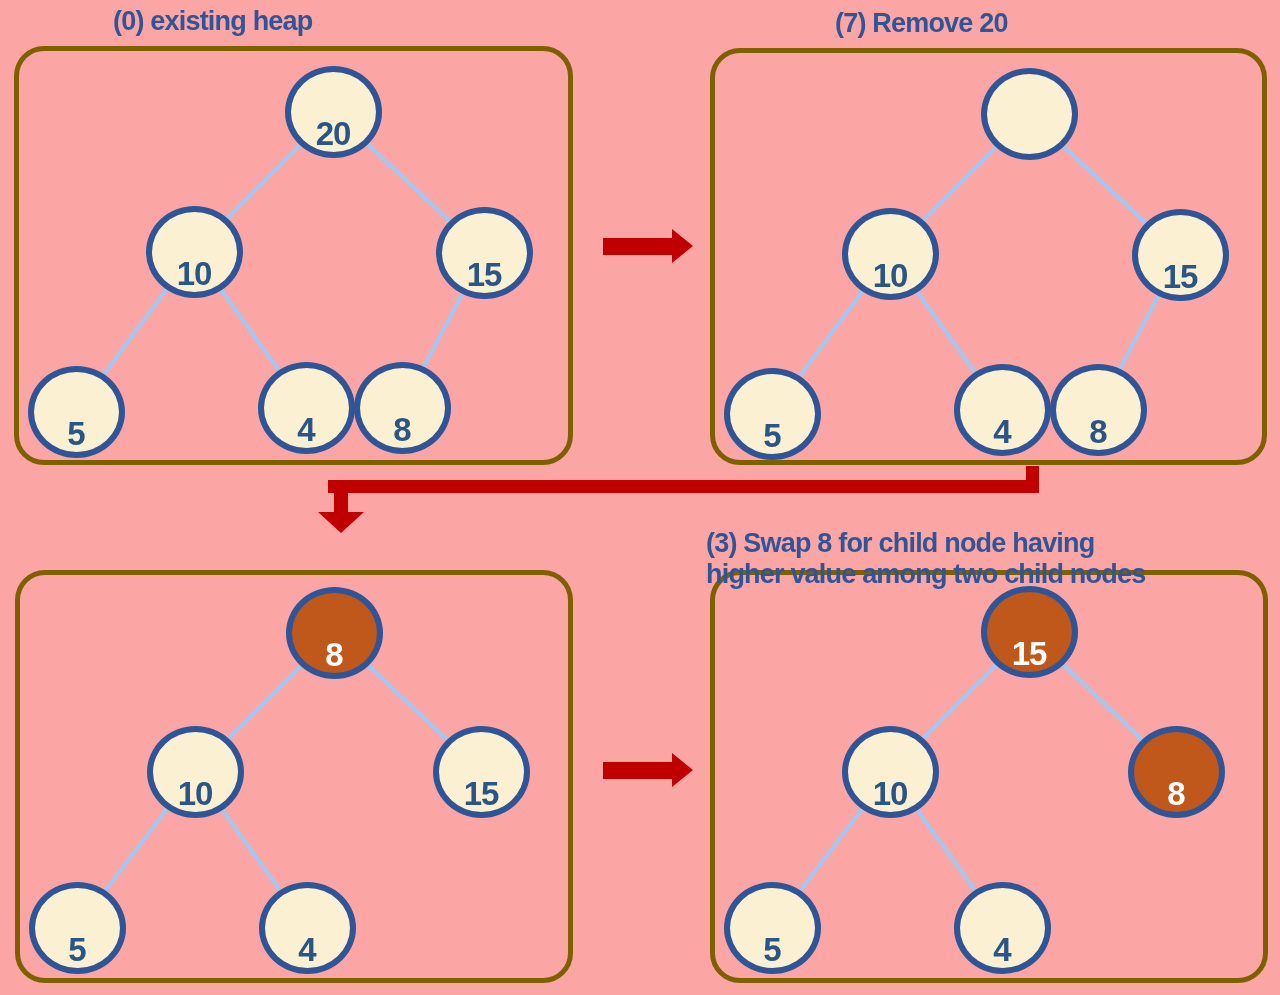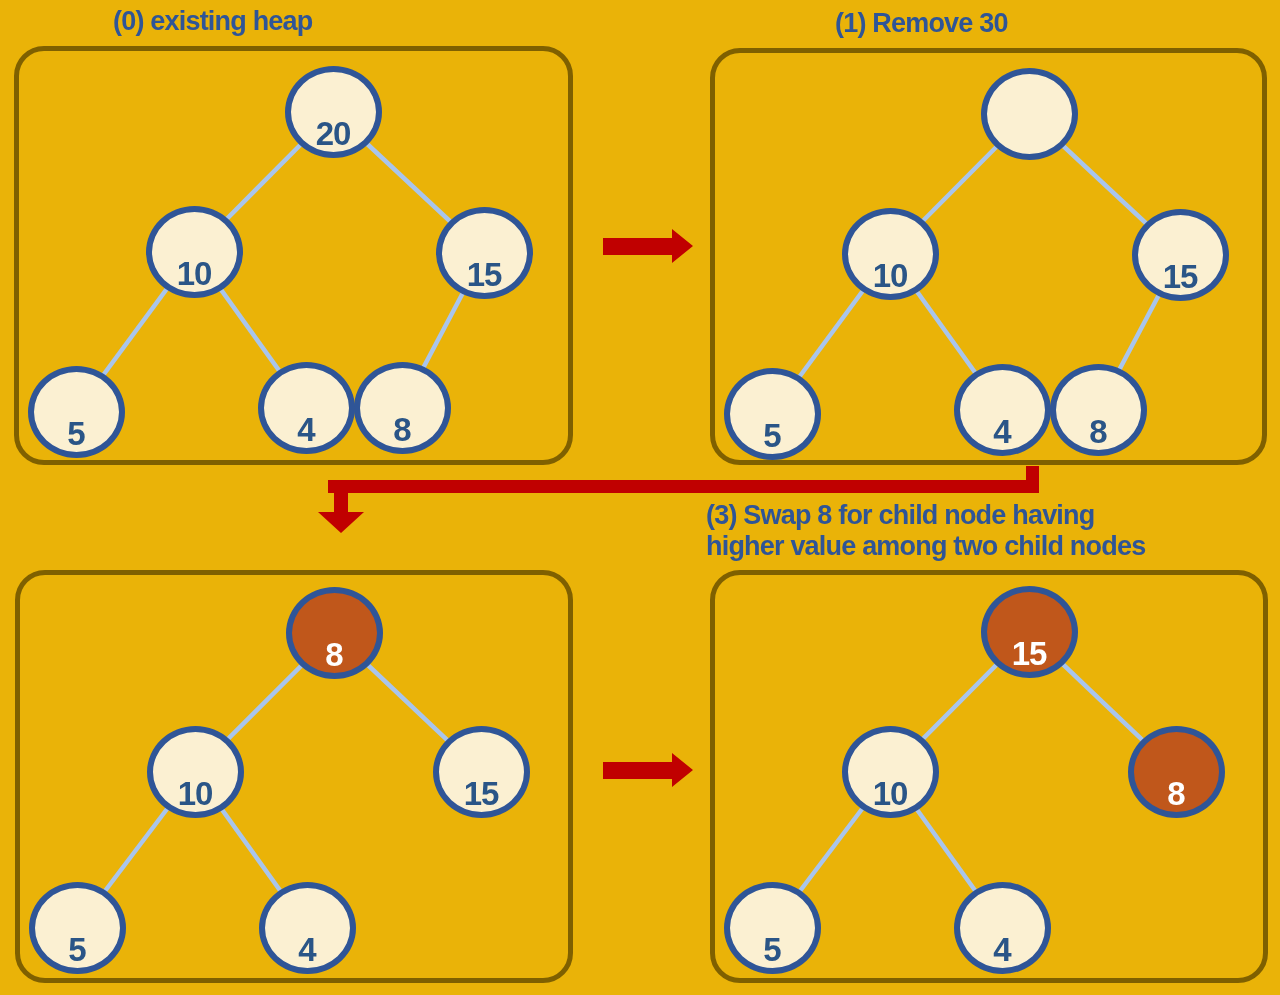--- a/index.html
+++ b/index.html
@@ -52,21 +52,21 @@
     letter-spacing:-1px;
     margin-top:44px;
   }
   .tree-node.highlight .node-label{
     color:var(--highlight-text,#FFFFFF);
   }
 </style>
 </head>
 <body>
 
-<div id="stage" style="width: 1280px; height: 995px; background: #eab308; text-decoration: underline;">
+<div id="stage" style="width: 1280px; height: 995px; background: #fca5a5; text-decoration: underline;">
     <svg id="edge-canvas" width="1280" height="995" viewBox="0 0 1280 995">
       <line x1="333" y1="112" x2="194" y2="252" stroke="#A9C5EC" stroke-width="4.5"></line>
       <line x1="333" y1="112" x2="484" y2="253" stroke="#A9C5EC" stroke-width="4.5"></line>
       <line x1="194" y1="252" x2="76" y2="412" stroke="#A9C5EC" stroke-width="4.5"></line>
       <line x1="194" y1="252" x2="306" y2="408" stroke="#A9C5EC" stroke-width="4.5"></line>
       <line x1="484" y1="253" x2="402" y2="408" stroke="#A9C5EC" stroke-width="4.5"></line>
       <line x1="1029" y1="114" x2="890" y2="254" stroke="#A9C5EC" stroke-width="4.5"></line>
       <line x1="1029" y1="114" x2="1180" y2="255" stroke="#A9C5EC" stroke-width="4.5"></line>
       <line x1="890" y1="254" x2="772" y2="414" stroke="#A9C5EC" stroke-width="4.5"></line>
       <line x1="890" y1="254" x2="1002" y2="410" stroke="#A9C5EC" stroke-width="4.5"></line>
@@ -97,21 +97,21 @@
     <div class="tree-node" style="left: 27.5px; top: 366px; width: 97px; height: 92px;">
       <span class="node-label">5</span>
     </div>
     <div class="tree-node" style="left: 257.5px; top: 362px; width: 97px; height: 92px;">
       <span class="node-label">4</span>
     </div>
     <div class="tree-node" style="left: 353.5px; top: 362px; width: 97px; height: 92px;">
       <span class="node-label">8</span>
     </div>
     <div class="panel" style="left: 710px; top: 48px; width: 557px; height: 417px;"></div>
-    <div class="panel-title" style="left: 835px; top: 8px;">(1) Remove 30</div>
+    <div class="panel-title" style="left: 835px; top: 8px;">(7) Remove 20</div>
     <div class="tree-node" style="left: 980.5px; top: 68px; width: 97px; height: 92px;">
       <span class="node-label"></span>
     </div>
     <div class="tree-node" style="left: 841.5px; top: 208px; width: 97px; height: 92px;">
       <span class="node-label">10</span>
     </div>
     <div class="tree-node" style="left: 1131.5px; top: 209px; width: 97px; height: 92px;">
       <span class="node-label">15</span>
     </div>
     <div class="tree-node" style="left: 723.5px; top: 368px; width: 97px; height: 92px;">
@@ -133,21 +133,21 @@
     <div class="tree-node" style="left: 432.5px; top: 726px; width: 97px; height: 92px;">
       <span class="node-label">15</span>
     </div>
     <div class="tree-node" style="left: 28.5px; top: 882px; width: 97px; height: 92px;">
       <span class="node-label">5</span>
     </div>
     <div class="tree-node" style="left: 258.5px; top: 882px; width: 97px; height: 92px;">
       <span class="node-label">4</span>
     </div>
     <div class="panel" style="left: 710px; top: 570px; width: 558px; height: 413px;"></div>
-    <div class="panel-title" style="left: 706px; top: 500px;">(3) Swap 8 for child node having
+    <div class="panel-title" style="left: 706px; top: 528px;">(3) Swap 8 for child node having
 higher value among two child nodes</div>
     <div class="tree-node highlight" style="left: 980.5px; top: 586px; width: 97px; height: 92px;">
       <span class="node-label">15</span>
     </div>
     <div class="tree-node" style="left: 841.5px; top: 726px; width: 97px; height: 92px;">
       <span class="node-label">10</span>
     </div>
     <div class="tree-node highlight" style="left: 1127.5px; top: 726px; width: 97px; height: 92px;">
       <span class="node-label">8</span>
     </div>

